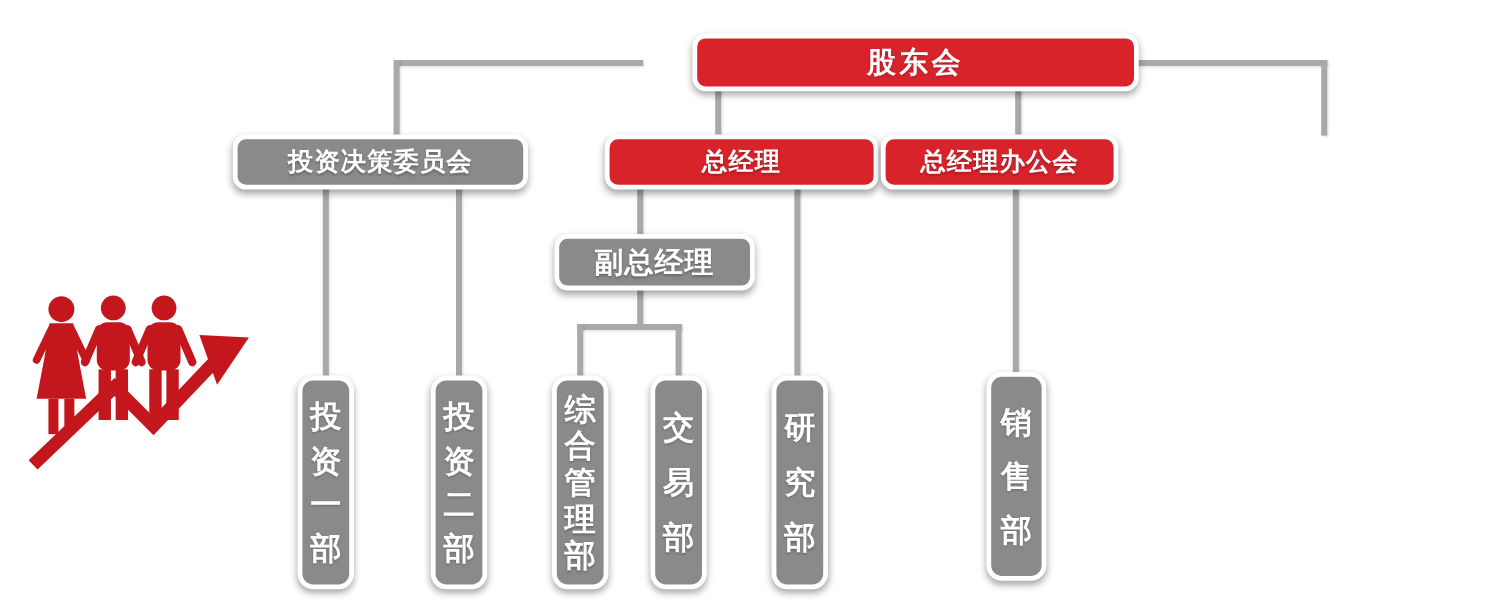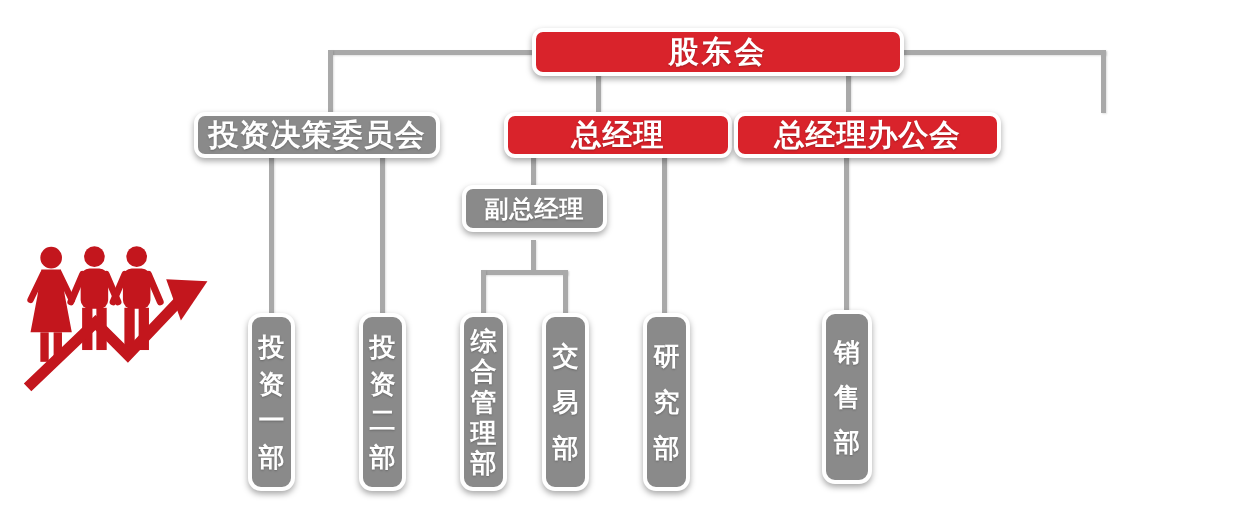--- a/index.html
+++ b/index.html
@@ -38,22 +38,22 @@
     box-shadow: 0 3px 6px rgba(0,0,0,0.35);
     color: var(--text);
     font-weight: bold;
     display: flex;
     align-items: center;
     justify-content: center;
     text-shadow: 0 1px 2px rgba(0,0,0,0.25);
   }
   .node.red  { background: var(--red); }
   .node.gray { background: var(--gray); }
-  .node.root  { font-size: 30px; letter-spacing: 3px; }
-  .node.lvl2  { font-size: 30px; letter-spacing: 1px; text-align: center; }
+  .node.root  { font-size: 24px; letter-spacing: 3px; margin-left: 45px; }
+  .node.lvl2  { font-size: 21px; letter-spacing: 1px; text-align: center; }
   .node.lvl3  { font-size: 24px; letter-spacing: 1px; }
   .node.dept  { border-radius: 13px; }
   .dept-label {
     display: flex;
     flex-direction: column;
     justify-content: space-evenly;
     align-items: center;
     height: 100%;
     width: 100%;
     padding: 6px 0;
@@ -97,25 +97,25 @@
   <div class="node red root" style="left:532px; top:28px; width:372px; height:48px;">
     <span>股东会</span>
   </div>
 
   <div class="node gray lvl2" style="left:194px; top:112px; width:246px; height:46px;">
     <span>投资决策委员会</span>
   </div>
   <div class="node red lvl2" style="left:504px; top:112px; width:228px; height:46px;">
     <span>总经理</span>
   </div>
-  <div class="node red lvl2" style="left:734px; top:112px; width:267px; height:46px;">
+  <div class="node red lvl2" style="left:734px; top:112px; width:198px; height:46px;">
     <span>总经理办公会</span>
   </div>
 
-  <div class="node gray lvl3" style="left:462px; top:185px; width:145px; height:47px;">
+  <div class="node gray lvl3" style="left:462px; top:195px; width:167px; height:47px;">
     <span>副总经理</span>
   </div>
 
   <div class="node gray dept" style="left:248px; top:313px; width:47px; height:178px;">
     <div class="dept-label">
         <span>投</span>
         <span>资</span>
         <span>一</span>
         <span>部</span>
       </div>

